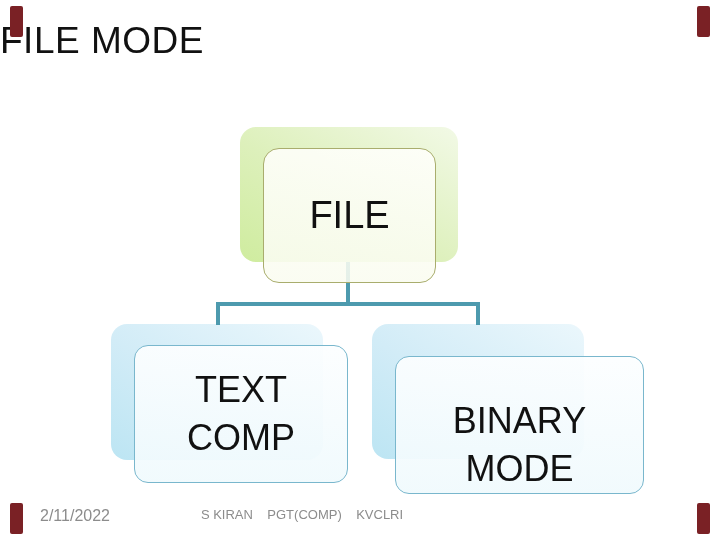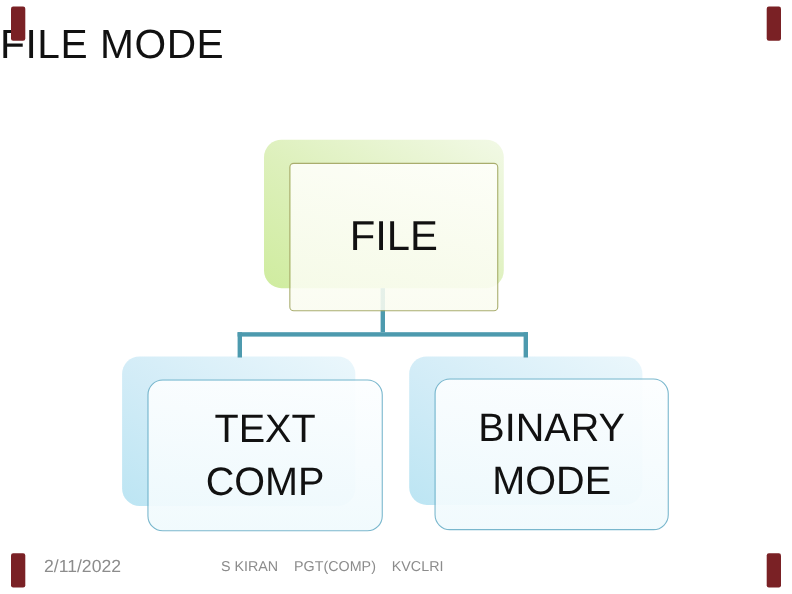--- a/index.html
+++ b/index.html
@@ -65,35 +65,35 @@
     position: absolute;
     display: flex;
     align-items: center;
     justify-content: center;
     text-align: center;
     color: #111111;
     z-index: 3;
     box-sizing: border-box;
   }
   .node.root {
-    left: 263px; top: 148px; width: 190px; height: 135px;
+    left: 263px; top: 148px; width: 173px; height: 135px;
     border: 1px solid #a9ad6d;
-    border-radius: 4px;
+    border-radius: 16px;
     background: linear-gradient(to bottom, rgba(255,255,251,0.88), rgba(250,252,240,0.88));
     font-size: 38px;
   }
   .node.child {
     border: 1px solid #79b7cd;
     border-radius: 14px;
     background: linear-gradient(to bottom, rgba(252,254,255,0.93), rgba(240,250,253,0.93));
     font-size: 36px;
     line-height: 48px;
   }
   .node.child.left  { left: 134px; top: 345px; width: 214px; height: 138px; }
-  .node.child.right { left: 395px; top: 344px; width: 213px; height: 138px; }
+  .node.child.right { left: 395px; top: 356px; width: 249px; height: 138px; align-items: flex-end; }
   .node span { display: inline-block; padding: 0 10px; }
 
   .footer-date {
     position: absolute;
     left: 40px; top: 507px;
     font-size: 16px;
     color: #8c8c8c;
   }
   .footer-credit {
     position: absolute;

